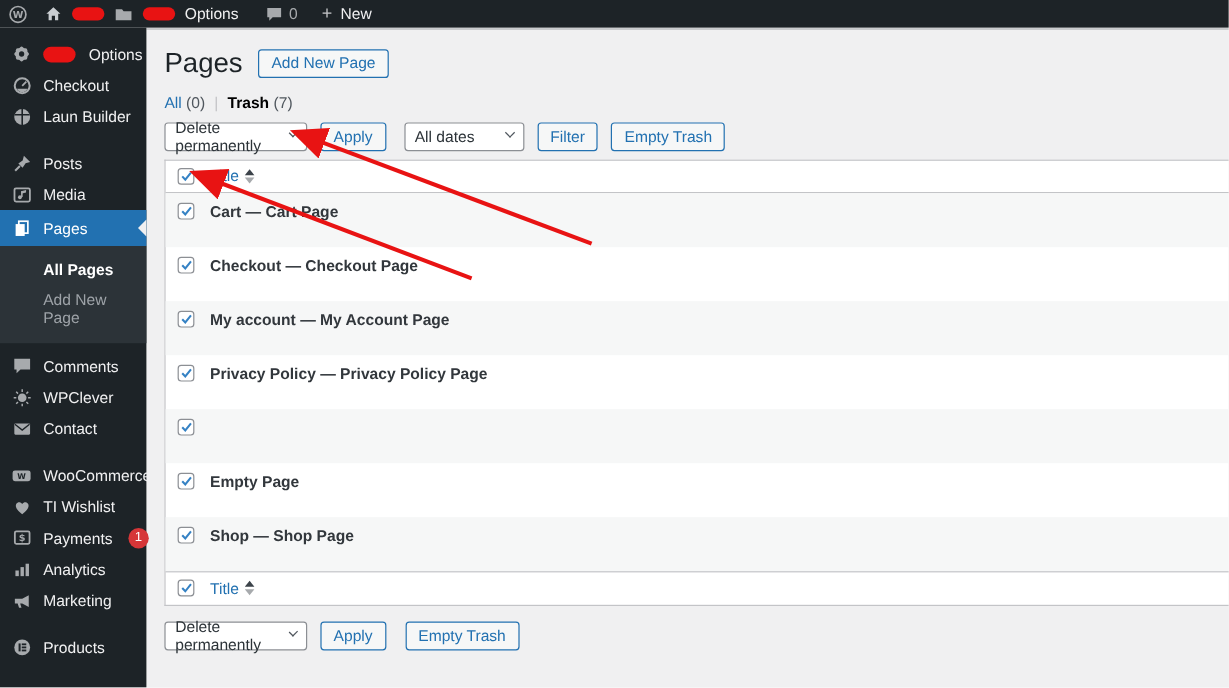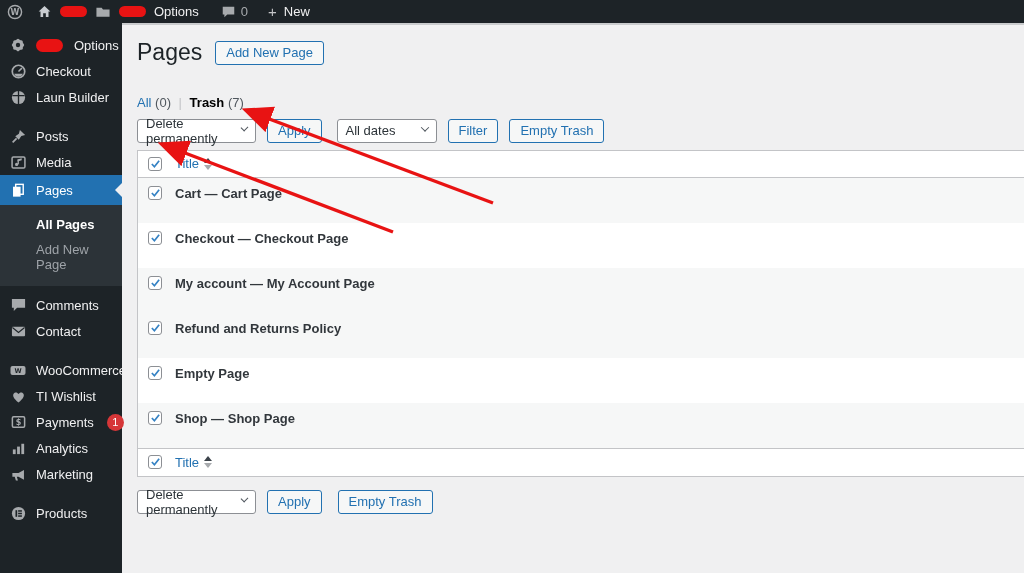--- a/index.html
+++ b/index.html
@@ -35,21 +35,21 @@
 
   
   .content { position:absolute; top:23px; left:122px; width:902px; height:550px; background:#f0f0f1;
              border-top:2px solid #c9cbcd; }
   .wrap { padding:14px 0 0 15px; }
   .title-row { display:flex; align-items:center; gap:13px; }
   .page-title { font-size:23px; font-weight:400; color:#1d2327; line-height:1.2; }
   .btn { display:inline-flex; align-items:center; justify-content:center; height:24px; padding:0 10px;
          background:#f6f7f7; border:1px solid #2271b1; border-radius:3px; color:#2271b1; font-size:13px;
          cursor:pointer; white-space:nowrap; font-family:inherit; }
-  .views { margin-top:28px; color:#50575e; }
+  .views { margin-top:11px; color:#50575e; }
   .views a { color:#2271b1; text-decoration:none; cursor:pointer; }
   .views .current-view { color:#000; font-weight:bold; }
   .views .sep { margin:0 4px; color:#c3c4c7; }
   .tablenav { margin-top:9px; display:flex; align-items:center; gap:11px; }
   .sel { display:inline-flex; align-items:center; justify-content:space-between; gap:10px; height:24px;
          padding:0 8px; background:#fff; border:1px solid #8c8f94; border-radius:3px; color:#2c3338; cursor:pointer; }
   .sel .chev { width:6px; height:6px; border-right:1.6px solid #50575e; border-bottom:1.6px solid #50575e;
                transform:rotate(45deg) translate(-1px,-1px); margin-top:-3px; }
   .sel.bulk { width:119px; }
   .sel.dates { width:100px; margin-left:4px; }
@@ -196,20 +196,38 @@
 
   <div class="menu-item">
     <span class="mi-icon">
       <svg width="17" height="16" viewBox="0 0 18 17">
           <path d="M2 2 h14 v9.5 h-8.5 l-3.5 3.5 v-3.5 h-2 z" fill="#a7aaad"></path>
         </svg>
     </span>
     <span class="mi-label">Comments</span>
   </div>
 
+  <div class="menu-item">
+    <span class="mi-icon">
+      <svg width="17" height="17" viewBox="0 0 18 18">
+          <circle cx="9" cy="9" r="3.8" fill="#a7aaad"></circle>
+          <g stroke="#a7aaad" stroke-width="1.3">
+            <path d="M9 1.5 V3.8"></path>
+            <path d="M9 14.2 V16.5"></path>
+            <path d="M1.5 9 H3.8"></path>
+            <path d="M14.2 9 H16.5"></path>
+            <path d="M3.7 3.7 L5.3 5.3"></path>
+            <path d="M12.7 12.7 L14.3 14.3"></path>
+            <path d="M14.3 3.7 L12.7 5.3"></path>
+            <path d="M5.3 12.7 L3.7 14.3"></path>
+          </g>
+        </svg>
+    </span>
+    <span class="mi-label">WPClever</span>
+  </div>
 
   <div class="menu-item">
     <span class="mi-icon">
       <svg width="17" height="15" viewBox="0 0 18 16">
           <rect x="2" y="3" width="14" height="10" rx="1" fill="#a7aaad"></rect>
           <path d="M2.5 3.8 L9 9 L15.5 3.8" stroke="#1d2327" stroke-width="1.2" fill="none"></path>
         </svg>
     </span>
     <span class="mi-label">Contact</span>
   </div>
@@ -352,27 +370,34 @@
         <span class="row-title">Checkout — Checkout Page</span>
       </div>
       <div class="t-row stripe">
         <span class="cb">
             <svg width="11" height="10" viewBox="0 0 12 11">
               <polyline points="2,5.5 4.8,8.5 10,2" fill="none" stroke="#3582c4" stroke-width="1.9"></polyline>
             </svg>
           </span>
         <span class="row-title">My account — My Account Page</span>
       </div>
+      <div class="t-row">
+        <span class="cb">
+            <svg width="11" height="10" viewBox="0 0 12 11">
+              <polyline points="2,5.5 4.8,8.5 10,2" fill="none" stroke="#3582c4" stroke-width="1.9"></polyline>
+            </svg>
+          </span>
+        <span class="row-title">Privacy Policy — Privacy Policy Page</span>
+      </div>
       <div class="t-row stripe">
         <span class="cb">
             <svg width="11" height="10" viewBox="0 0 12 11">
               <polyline points="2,5.5 4.8,8.5 10,2" fill="none" stroke="#3582c4" stroke-width="1.9"></polyline>
             </svg>
           </span>
-        <span class="row-title">Refund and Returns Policy</span>
       </div>
       <div class="t-row">
         <span class="cb">
             <svg width="11" height="10" viewBox="0 0 12 11">
               <polyline points="2,5.5 4.8,8.5 10,2" fill="none" stroke="#3582c4" stroke-width="1.9"></polyline>
             </svg>
           </span>
         <span class="row-title">Empty Page</span>
       </div>
       <div class="t-row stripe">

